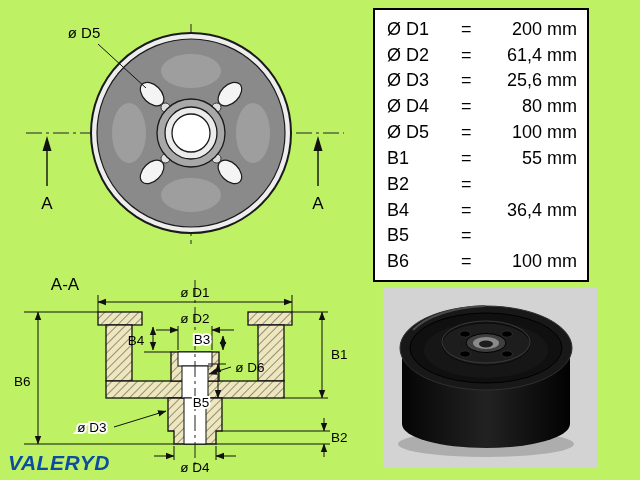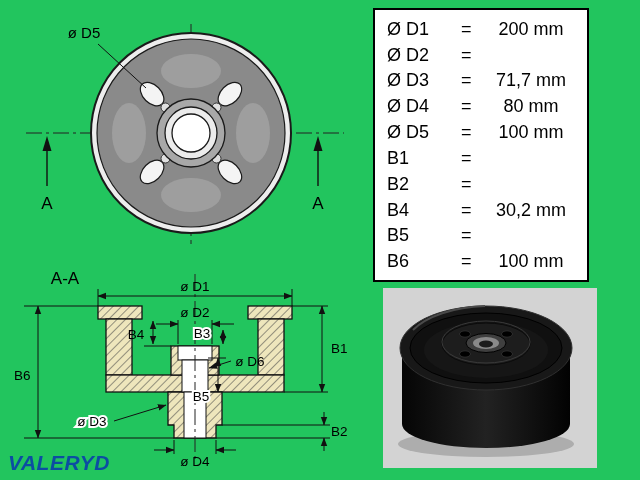--- a/index.html
+++ b/index.html
@@ -1,31 +1,31 @@
 <!DOCTYPE html>
 <html><head>
 <meta charset="utf-8">
 <style>
   *{margin:0;padding:0;box-sizing:border-box}
   html,body{width:640px;height:480px;background:#fff;overflow:hidden}
   body{font-family:"Liberation Sans",sans-serif;color:#000}
-  .page{position:relative;width:640px;height:480px;background:#22c55e}
+  .page{position:relative;width:640px;height:480px;background:#bef264}
 
   .front-view{position:absolute;left:20px;top:8px;width:330px;height:240px}
-  .section-view{position:absolute;left:8px;top:258px;width:360px;height:214px}
+  .section-view{position:absolute;left:8px;top:264px;width:360px;height:214px}
   .photo{position:absolute;left:383px;top:288px;width:214px;height:180px}
 
   .dim-table{
     position:absolute;left:373px;top:8px;width:216px;height:274px;
     border:2px solid #000;display:flex;flex-direction:column;
     justify-content:space-evenly;padding:2px 0;background:#fff;
   }
   .dim-row{display:grid;grid-template-columns:74px 24px 1fr;align-items:center;
     padding:0 10px 0 12px;font-size:18px;line-height:1}
-  .dim-value{text-align:center}
+  .dim-value{text-align:right}
 
   .logo{position:absolute;left:8px;top:451px;font-size:21px;font-weight:bold;
     font-style:italic;color:#0c4da2;letter-spacing:.5px}
 
   svg text{font-family:"Liberation Sans",sans-serif;fill:#000}
   .lbl{font-size:13.5px}
   .lbl-big{font-size:17px}
   .halo{paint-order:stroke;stroke:#fff;stroke-width:4px}
 </style>
 </head>
@@ -88,48 +88,50 @@
 
   <div class="dim-table">
     <div class="dim-row">
       <span class="dim-label">Ø D1</span>
       <span class="dim-eq">=</span>
       <span class="dim-value">200 mm</span>
     </div>
     <div class="dim-row">
       <span class="dim-label">Ø D2</span>
       <span class="dim-eq">=</span>
+      <span class="dim-value">61,4 mm</span>
     </div>
     <div class="dim-row">
       <span class="dim-label">Ø D3</span>
       <span class="dim-eq">=</span>
-      <span class="dim-value">71,7 mm</span>
+      <span class="dim-value">25,6 mm</span>
     </div>
     <div class="dim-row">
       <span class="dim-label">Ø D4</span>
       <span class="dim-eq">=</span>
       <span class="dim-value">80 mm</span>
     </div>
     <div class="dim-row">
       <span class="dim-label">Ø D5</span>
       <span class="dim-eq">=</span>
       <span class="dim-value">100 mm</span>
     </div>
     <div class="dim-row">
       <span class="dim-label">B1</span>
       <span class="dim-eq">=</span>
+      <span class="dim-value">55 mm</span>
     </div>
     <div class="dim-row">
       <span class="dim-label">B2</span>
       <span class="dim-eq">=</span>
     </div>
     <div class="dim-row">
       <span class="dim-label">B4</span>
       <span class="dim-eq">=</span>
-      <span class="dim-value">30,2 mm</span>
+      <span class="dim-value">36,4 mm</span>
     </div>
     <div class="dim-row">
       <span class="dim-label">B5</span>
       <span class="dim-eq">=</span>
     </div>
     <div class="dim-row">
       <span class="dim-label">B6</span>
       <span class="dim-eq">=</span>
       <span class="dim-value">100 mm</span>
     </div>

